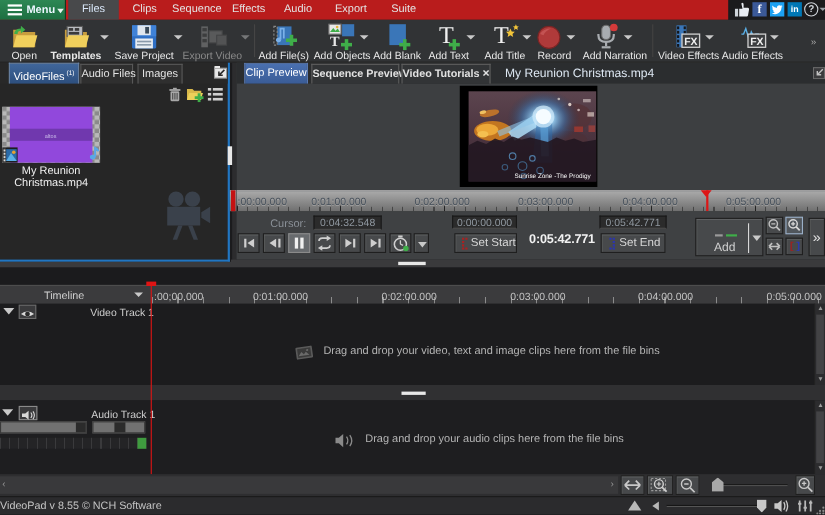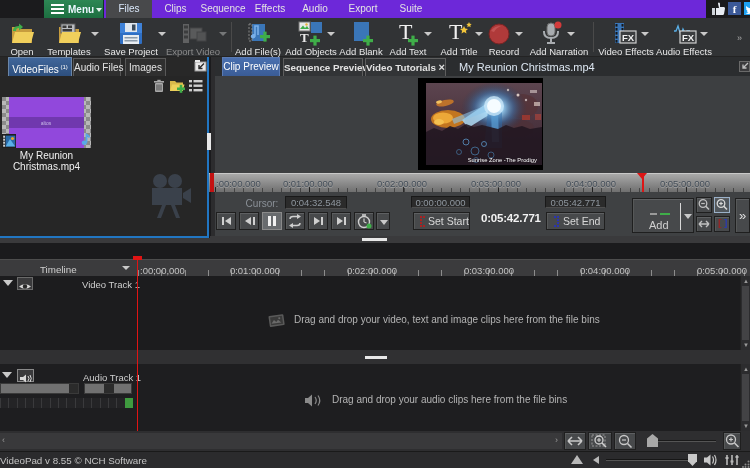--- a/index.html
+++ b/index.html
@@ -19,21 +19,21 @@
     text-shadow:0 1px 0 rgba(255,255,255,0.25); }
   .fld { background:#2b2b2b; border:1px solid #191919; border-bottom:1px solid #4e4e4e;
     color:#8f979f; font-size:9.5px; text-align:center; line-height:11px; }
   .pbtn { background:#47494b; border:1px solid #1f1f1f; box-shadow:inset 0 1px 0 #5e6062, inset 1px 0 0 #565858; color:#cfcfcf; }
   .tllab { top:5px; font-size:9.5px; color:#c3c3c3; white-space:nowrap; }
   .trackmsg { color:#b4b4b4; font-size:10px; white-space:nowrap; }
 </style>
 </head>
 <body>
 <div id="app">
-<div class="abs" id="topbar" style="left:0;top:0;width:662px;height:18px;background:#6d28d9;margin-left:44px;">
+<div class="abs" id="topbar" style="left:0;top:0;width:662px;height:18px;background:#b91c1c;">
   <div class="abs" id="menubtn" style="left:0;top:0;width:60px;height:18px;background:linear-gradient(#2d8754,#1d6f41);border-right:1px solid #0e3a22;">
     <span class="abs" style="left:7px;top:4px;width:13px;height:2px;background:#fff;"></span>
     <span class="abs" style="left:7px;top:8px;width:13px;height:2px;background:#fff;"></span>
     <span class="abs" style="left:7px;top:12px;width:13px;height:2px;background:#fff;"></span>
     <span class="abs" style="left:24px;top:4px;font-size:10px;font-weight:bold;color:#ecf7ff;">Menu</span>
     <span class="abs" style="left:52px;top:8px;width:0;height:0;border-left:3.5px solid transparent;border-right:3.5px solid transparent;border-top:4px solid #e8f4f0;"></span>
   </div>
   <div class="abs" style="left:62px;top:0;width:46px;height:18px;background:#48494b;color:#dae8fa;font-size:10px;text-align:center;line-height:17px;">Files</div>
   <span class="abs ttab" style="left:109px;width:45px;">Clips</span>
   <span class="abs ttab" style="left:145px;width:68px;">Sequence</span>
@@ -67,21 +67,21 @@
 
   <svg class="tbi" style="left:56px;top:5px;" width="26" height="22" viewBox="0 0 26 22">
     <path d="M3 4 L10 4 L12 6 L23 6 L23 20 L3 20 Z" fill="#c79d3e"></path>
     <rect x="5" y="1" width="14" height="9" fill="#b9bcc0" stroke="#5a5a5a"></rect>
     <rect x="6.5" y="2.5" width="4" height="2.5" fill="#3a3a3a"></rect>
     <rect x="12" y="2.5" width="4" height="2.5" fill="#3a3a3a"></rect>
     <rect x="6.5" y="6" width="9.5" height="2.5" fill="#3a3a3a"></rect>
     <path d="M3 20 L6 9 L25 9 L22 20 Z" fill="#f0cf5c"></path>
   </svg>
   <span class="tbarr" style="left:91px;top:14px;"></span>
-  <div class="tblab" style="left:9px;">Templates</div>
+  <div class="tblab" style="left:9px;font-weight:bold;">Templates</div>
 
   <svg class="tbi" style="left:119px;top:4px;" width="24" height="23" viewBox="0 0 24 23">
     <rect x="1" y="1" width="22" height="21" rx="1" fill="#2f6fc4"></rect>
     <rect x="1" y="1" width="22" height="10" fill="#3f82d8"></rect>
     <rect x="6" y="1" width="12" height="9" fill="#dfe6ee"></rect>
     <rect x="13" y="2.5" width="3.5" height="6" fill="#3a4a5a"></rect>
     <rect x="4" y="13" width="16" height="9" fill="#e8edf2"></rect>
     <rect x="5.5" y="15" width="13" height="1.5" fill="#8a9aaa"></rect>
     <rect x="5.5" y="18" width="13" height="1.5" fill="#8a9aaa"></rect>
   </svg>

